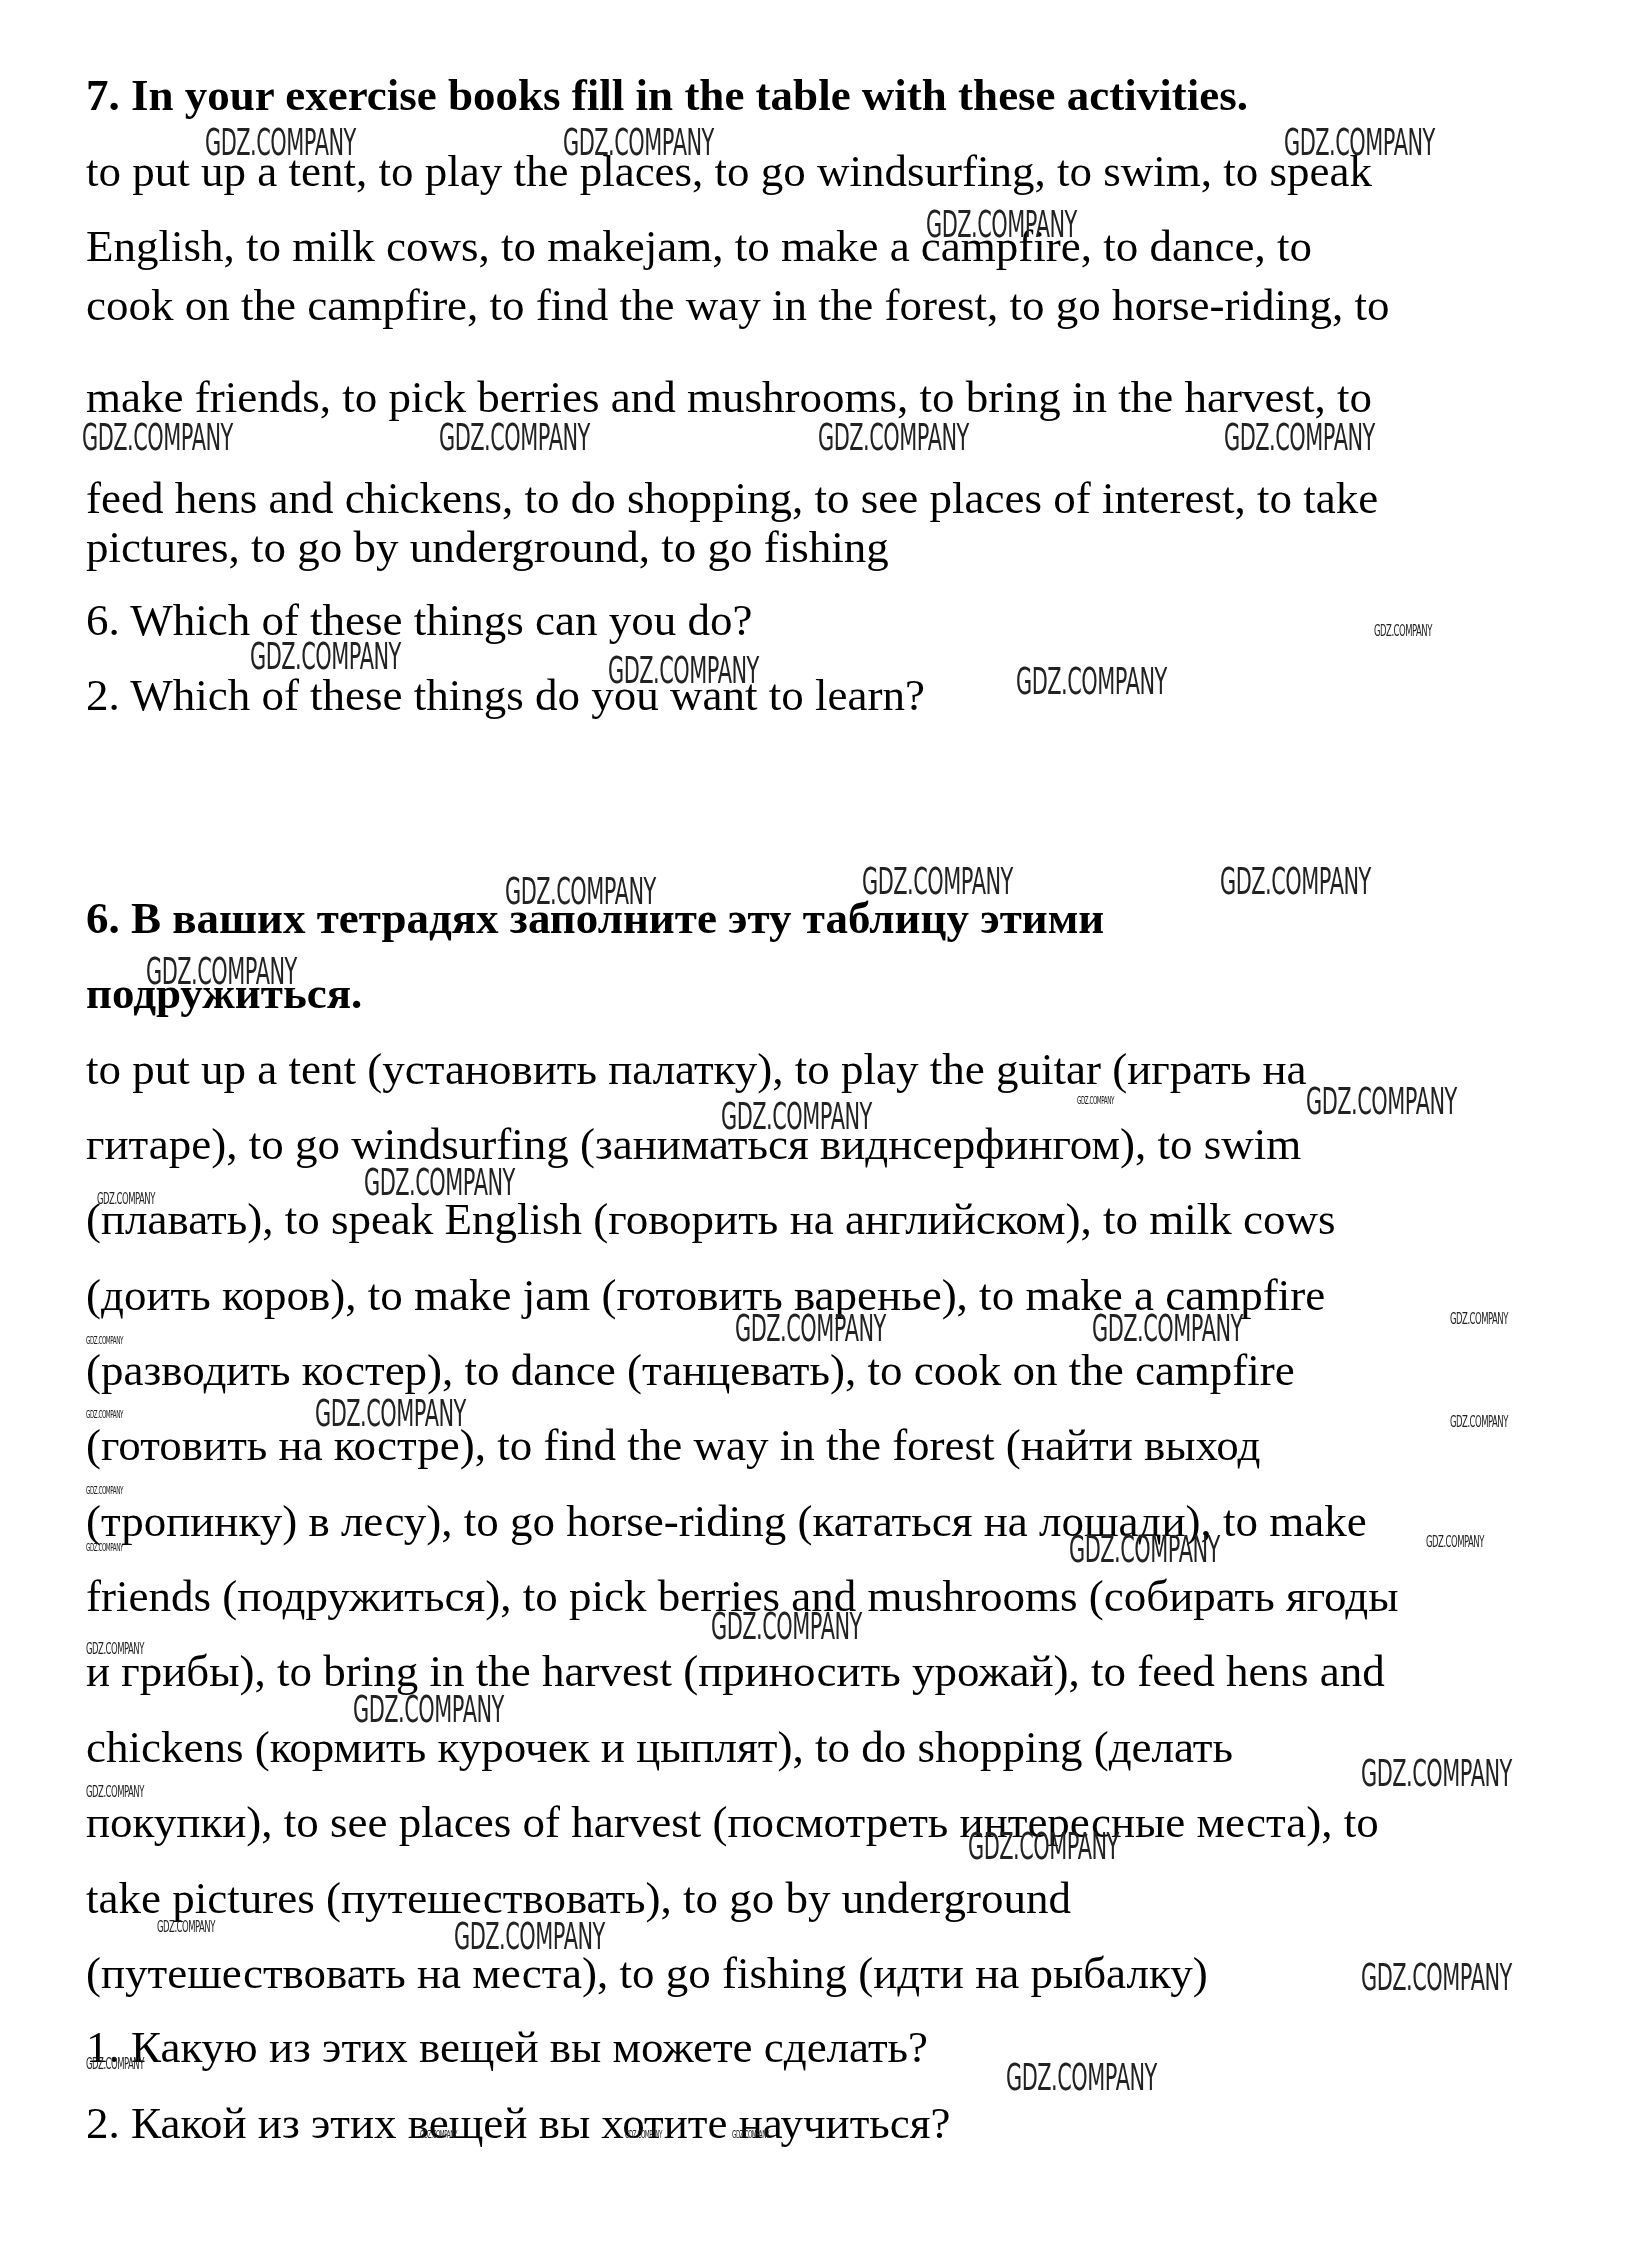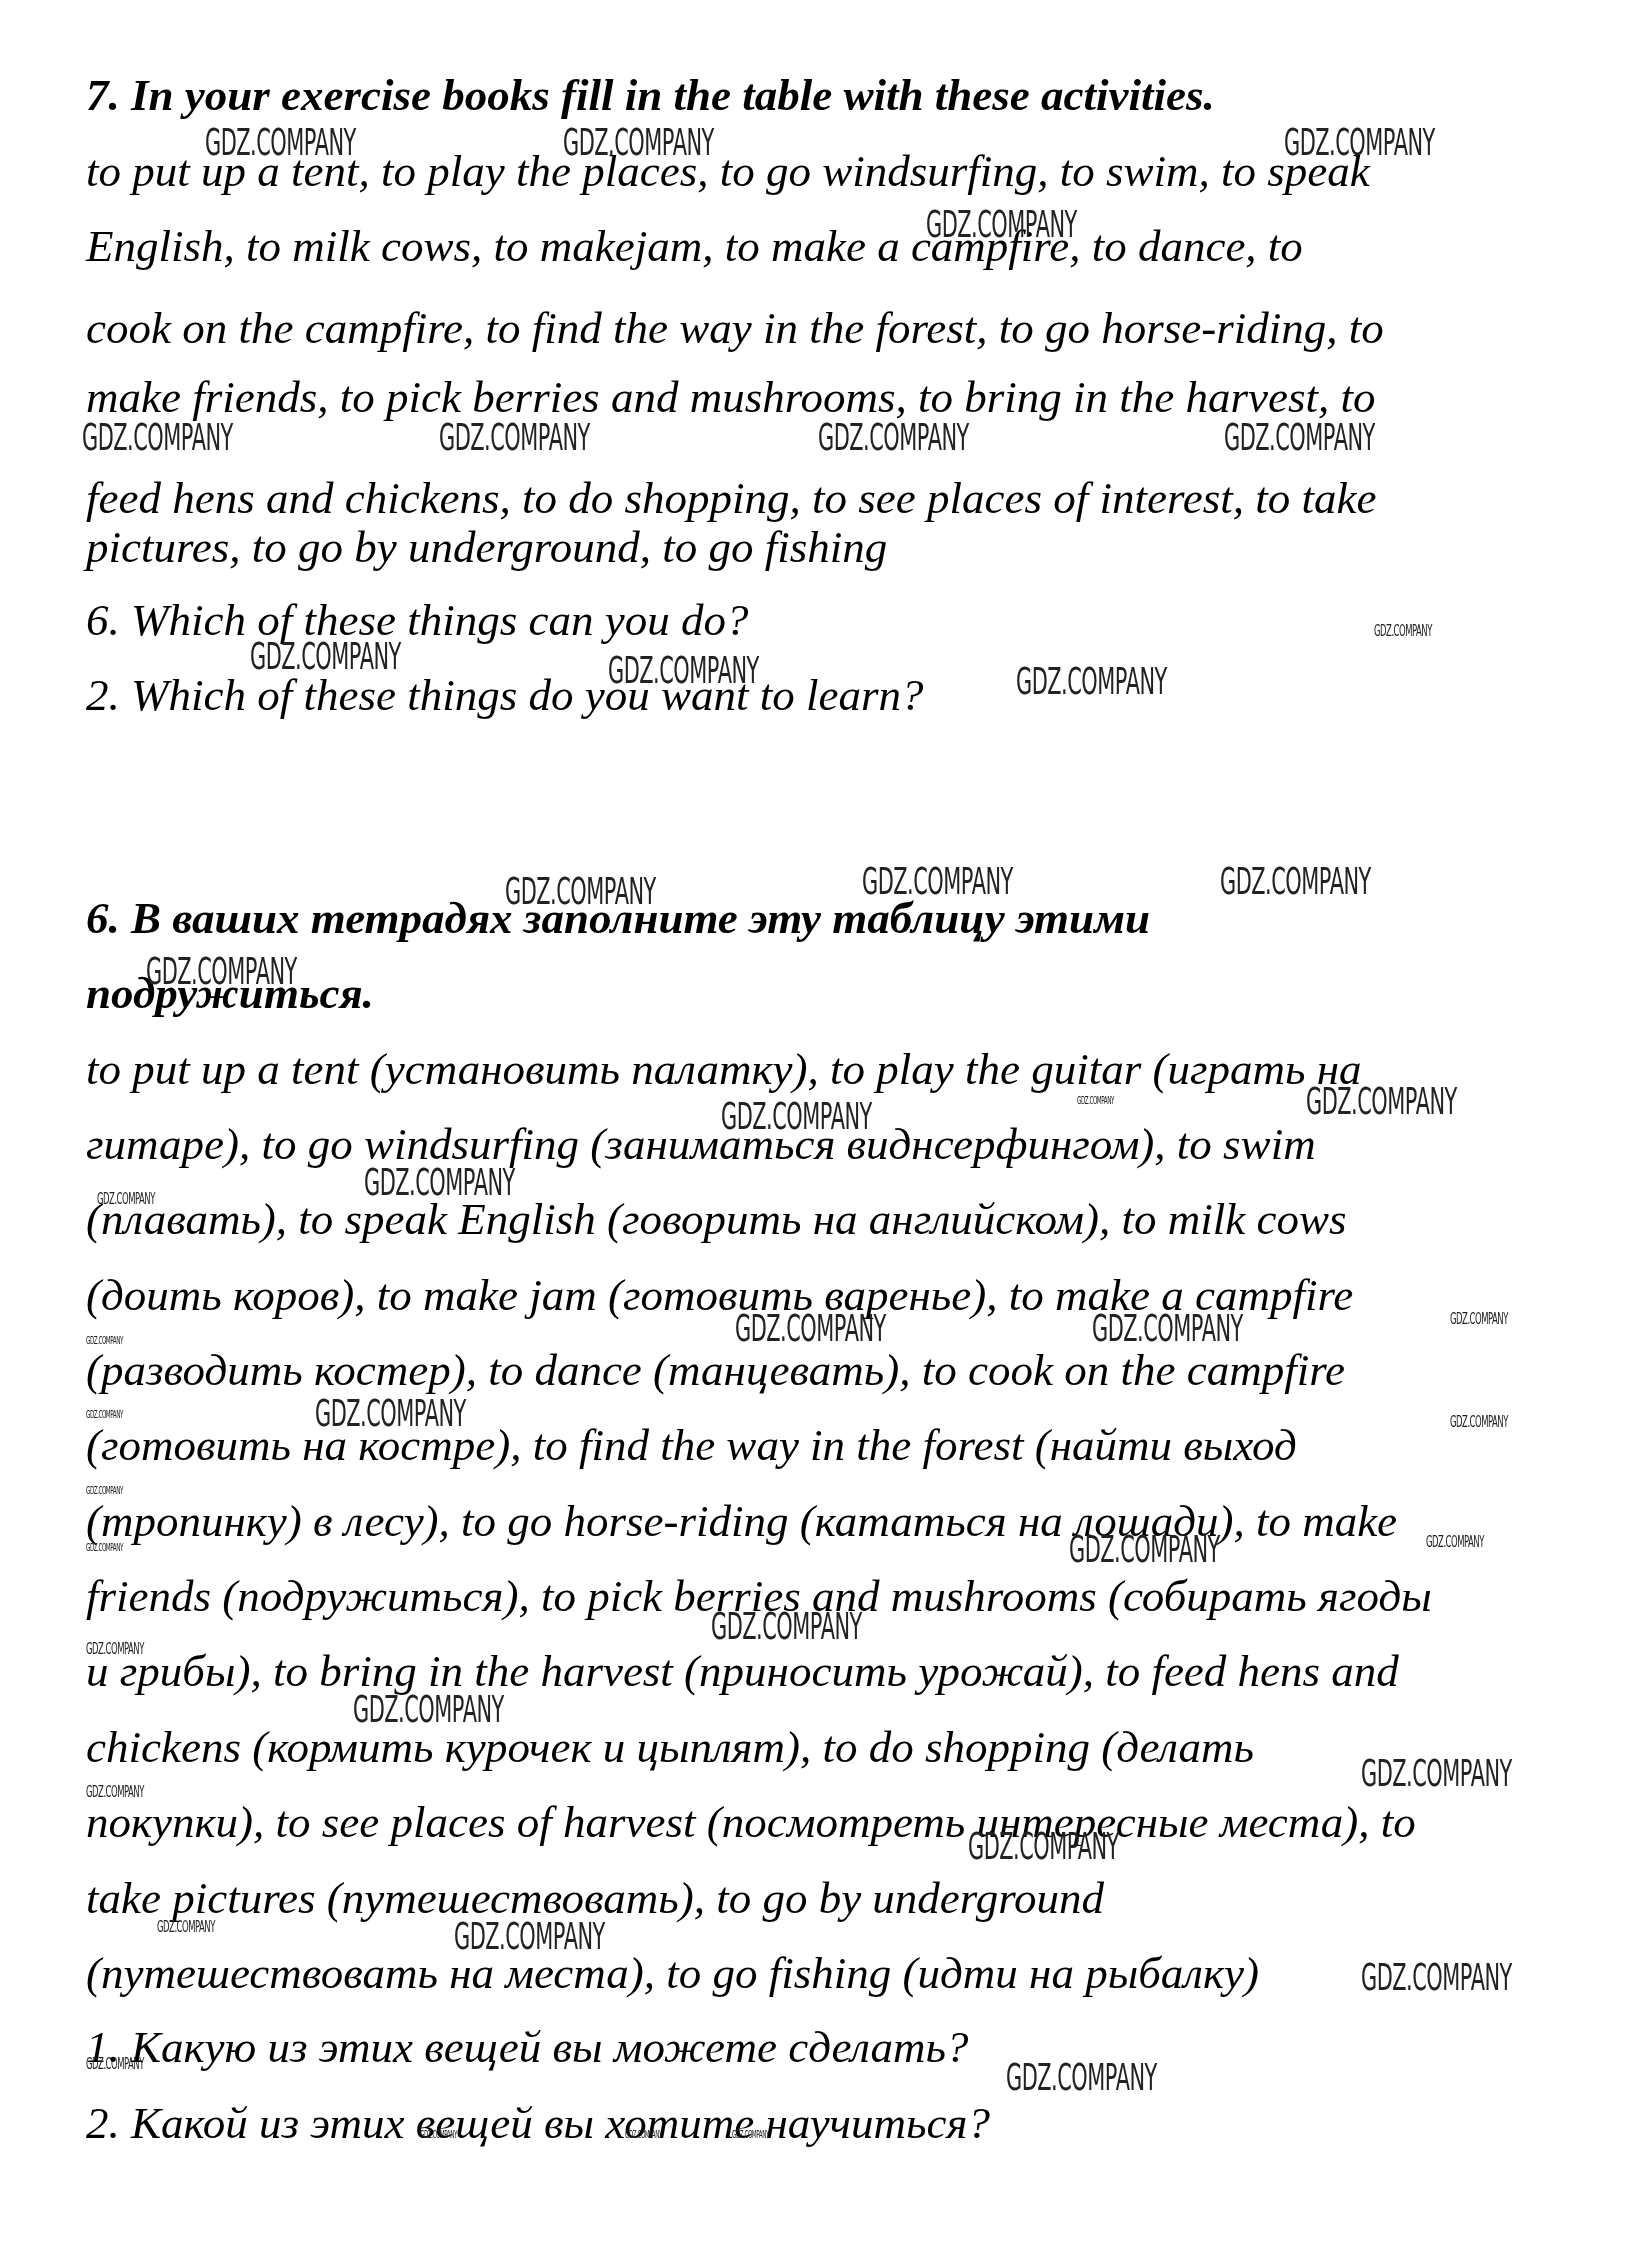--- a/index.html
+++ b/index.html
@@ -1,35 +1,35 @@
 <!DOCTYPE html>
 <html style="font-size:13.7px"><head>
 <meta charset="utf-8">
 <style>
   html, body { margin: 0; padding: 0; background: #ffffff; }
   body { width: 1629px; height: 2261px; position: relative; overflow: hidden;
          font-family: "Liberation Serif", serif; color: #000; }
   .page { position: absolute; left: 86px; top: 0; width: 1507px; }
-  .line { position: absolute; left: 0; white-space: nowrap; font-size: 45px; line-height: 51px; font-style: italic; }
+  .line { position: absolute; left: 0; white-space: nowrap; font-size: 45px; line-height: 51px; }
   .bold { font-weight: bold; }
   .wm { position: absolute; font-family: "DejaVu Sans", sans-serif; color: #222;
         transform: scaleX(0.55); transform-origin: left top; white-space: nowrap; letter-spacing: -0.9px; }
   .wm.big { font-size: 38px; }
   .wm.small { font-size: 15.4px; }
   .wm.tiny { font-size: 10.3px; }
 </style>
 </head>
 <body>
 
 <div class="page">
 
   <div class="line bold" style="top:70px">7. In your exercise books fill in the table with these activities.</div>
   <div class="line" style="top:146px">to put up a tent, to play the places, to go windsurfing, to swim, to speak</div>
   <div class="line" style="top:221px">English, to milk cows, to makejam, to make a campfire, to dance, to</div>
-  <div class="line" style="top:303px">cook on the campfire, to find the way in the forest, to go horse-riding, to</div>
+  <div class="line" style="top:280px">cook on the campfire, to find the way in the forest, to go horse-riding, to</div>
   <div class="line" style="top:372px">make friends, to pick berries and mushrooms, to bring in the harvest, to</div>
   <div class="line" style="top:473px">feed hens and chickens, to do shopping, to see places of interest, to take</div>
   <div class="line" style="top:522px">pictures, to go by underground, to go fishing</div>
   <div class="line" style="top:595px">6. Which of these things can you do?</div>
   <div class="line" style="top:670px">2. Which of these things do you want to learn?</div>
 
   <div class="line bold" style="top:893px">6. В ваших тетрадях заполните эту таблицу этими</div>
   <div class="line bold" style="top:968px">подружиться.</div>
   <div class="line" style="top:1044px">to put up a tent (установить палатку), to play the guitar (играть на</div>
   <div class="line" style="top:1119px">гитаре), to go windsurfing (заниматься виднсерфингом), to swim</div>

